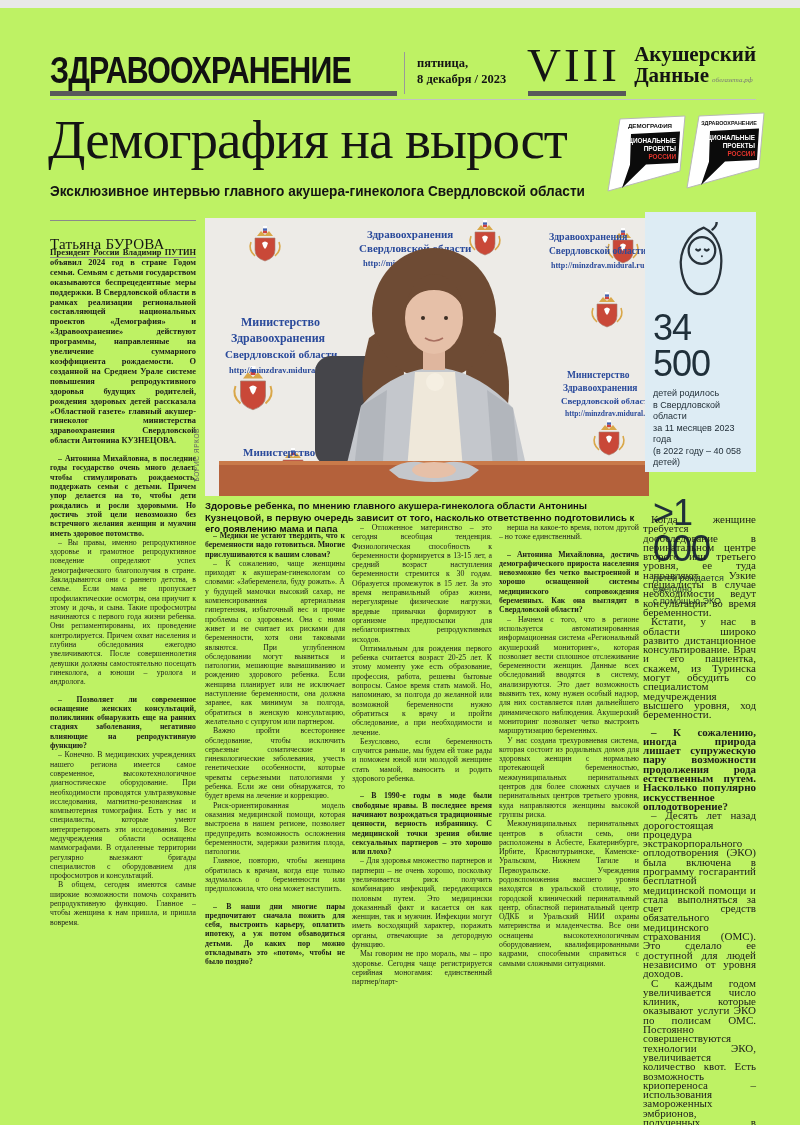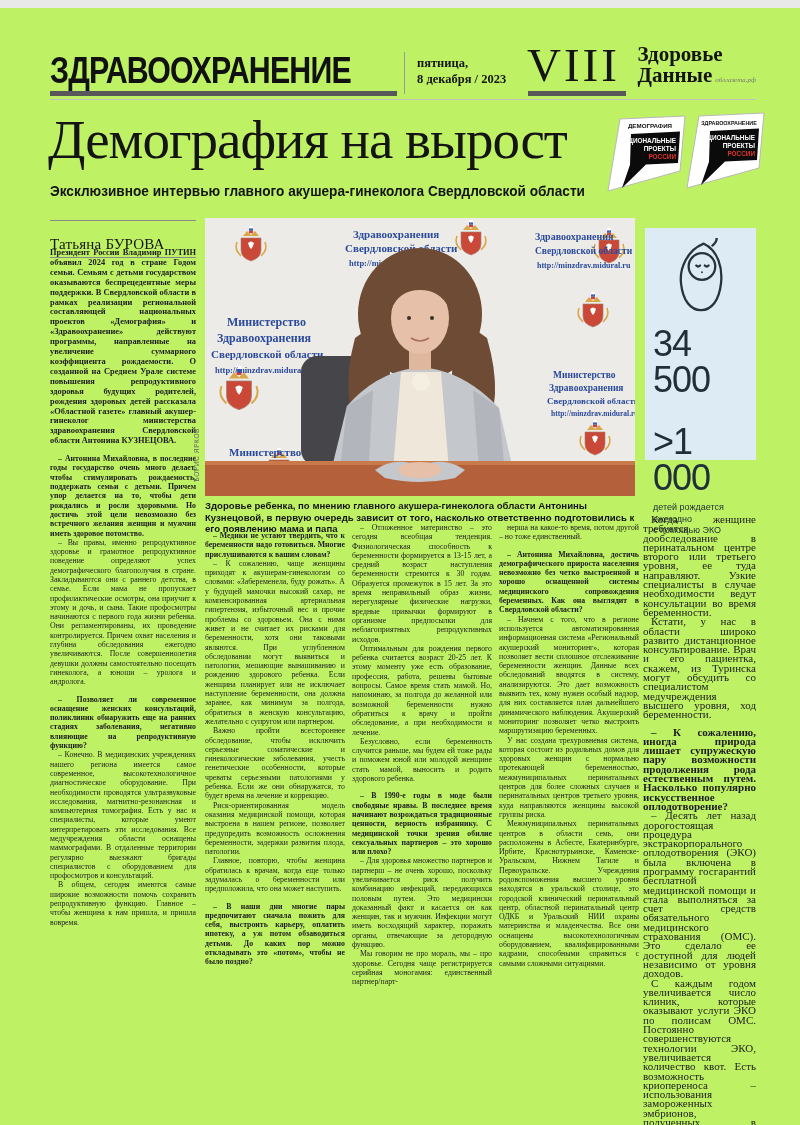--- a/index.html
+++ b/index.html
@@ -44,33 +44,33 @@
   .col p{ margin:0; text-indent:8px; }
   .col p.q{ font-weight:bold; margin-top:8px; }
   .col p.lead{ font-weight:bold; font-size:8.4px; line-height:9.9px; text-indent:0; }
   .col-1{ left:50px;  top:240px; width:146px; height:800px; }
   .col-2{ left:205px; top:515px; width:140px; height:540px; }
   .col-3{ left:352px; top:515px; width:140px; height:540px; }
   .col-4{ left:499px; top:515px; width:140px; height:540px; }
   .col-5{ left:643px; top:507px; width:113px; height:560px; font-size:11px; }
   .endmark{ display:block; text-align:right; margin-top:3px; }
   
-  .photo{ position:absolute; left:205px; top:210px; width:407px; height:278px; background:#edebe7; }
+  .photo{ position:absolute; left:205px; top:210px; width:407px; height:278px; background:#edebe7;padding-left:14px; }
   .photo-credit{
     position:absolute; left:193px; top:420px; font-family:"Liberation Sans",sans-serif;
     font-size:6.5px; color:#666; letter-spacing:.6px;
     writing-mode:vertical-rl; transform:rotate(180deg);
   }
   .caption{
     position:absolute; left:205px; top:492px; width:432px;
     font-family:"Liberation Sans",sans-serif; font-weight:bold; font-size:9.6px; line-height:11.5px;
   }
   
   .sidebar{
-    position:absolute; left:645px; top:220px; width:111px; height:232px;
+    position:absolute; left:645px; top:204px; width:111px; height:260px;
     background:#ddecf4; font-family:"Liberation Sans",sans-serif; color:#1d2a33;
     padding:8px 8px 0 8px; box-sizing:border-box;
   }
   .sidebar .icon-wrap{ text-align:center; margin-top:2px; }
   .stat-value{ font-size:36px; letter-spacing:-1px; line-height:1; margin-top:8px; color:#20303a; }
   .stat-desc{ font-size:9px; line-height:11.5px; margin-top:6px; white-space:pre-line; }
   .stat-value.second{ margin-top:26px; }
 </style>
 </head>
 <body>
@@ -81,21 +81,21 @@
     <div class="section-title">ЗДРАВООХРАНЕНИЕ</div>
     <div class="bar bar-section"></div>
     <div class="header-vdiv"></div>
     <div class="dateblock">
       <div>пятница,</div>
       <div>8 декабря / 2023</div>
     </div>
     <div class="pagenum">VIII</div>
     <div class="bar bar-page"></div>
     <div class="masthead">
-      <div>Здоровье</div>
+      <div>Акушерский</div>
       <div><span>Данные</span><span class="site">облгазета.рф</span></div>
     </div>
     <div class="header-rule"></div>
   </div>
 
   <div class="headline">Демография на вырост</div>
   <div class="subtitle">Эксклюзивное интервью главного акушера-гинеколога Свердловской области</div>
 
   <div class="badge badge-1">
     <svg width="80" height="80" viewBox="0 0 80 80">
@@ -205,20 +205,24 @@
           <path d="M33 6 C16 12 7 32 9 48 C11 66 19 76 30 76 C41 76 49 66 51 48 C53 32 48 13 33 6 Z"></path>
           <circle cx="31" cy="30" r="14"></circle>
           <path d="M42 8 q7 -6 3 -11"></path>
           <path d="M25 29 q2 2 4 0"></path>
           <path d="M34 29 q2 2 4 0"></path>
           <circle cx="31" cy="36" r="1" fill="#28323a" stroke="none"></circle>
         </g>
       </svg>
     </div>
     <div class="stat-value">34 500</div>
+    <div class="stat-desc">детей родилось
+в Свердловской области
+за 11 месяцев 2023 года
+(в 2022 году – 40 058 детей)</div>
     <div class="stat-value second">&gt;1 000</div>
     <div class="stat-desc">детей рождается
 ежегодно
 с помощью ЭКО</div>
   </div>
 
   <div class="col col-2">
       <p class="para q">– Медики не устают твердить, что к беременности надо готовиться. Многие прислушиваются к вашим словам?</p>
       <p class="para a">– К сожалению, чаще женщины приходят к акушерам-гинекологам со словами: «Забеременела, буду рожать». А у будущей мамочки высокий сахар, не компенсированная артериальная гипертензия, избыточный вес и прочие проблемы со здоровьем. Она с ними живет и не считает их рисками для беременности, хотя они таковыми являются. При углубленном обследовании могут выявиться и патологии, мешающие вынашиванию и рождению здорового ребенка. Если женщина планирует или не исключает наступление беременности, она должна заранее, как минимум за полгода, обратиться в женскую консультацию, желательно с супругом или партнером.</p>
       <p class="para a">Важно пройти всестороннее обследование, чтобы исключить серьезные соматические и гинекологические заболевания, учесть генетические особенности, которые чреваты серьезными патологиями у ребенка. Если же они обнаружатся, то будет время на лечение и коррекцию.</p>

